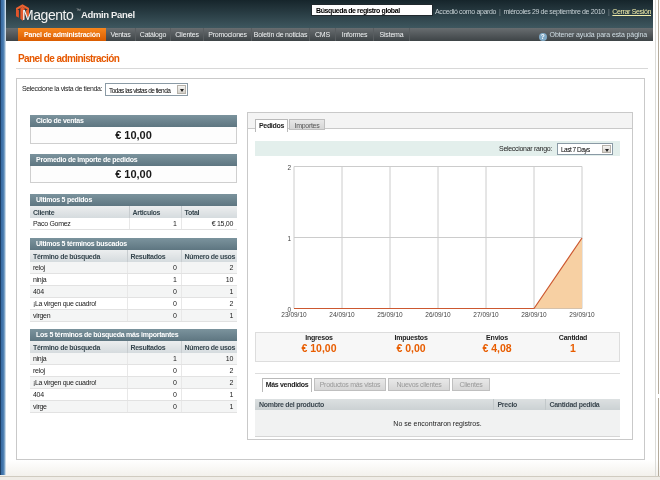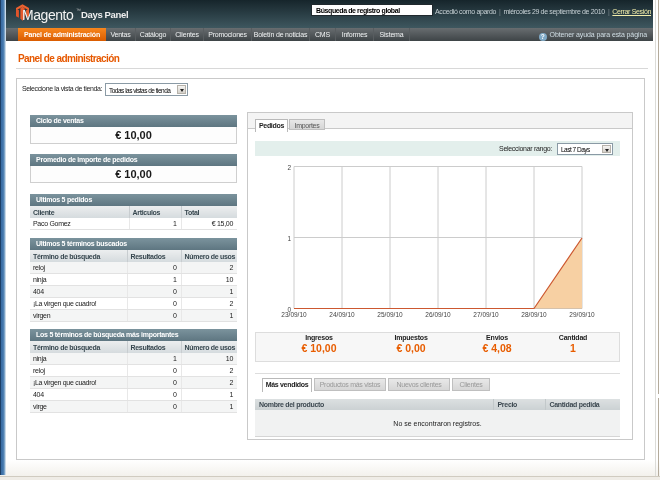--- a/index.html
+++ b/index.html
@@ -96,21 +96,21 @@
 
   <div class="abs" id="hdr">
     <svg class="abs" id="mglogo" width="13" height="17" viewBox="0 0 13 16.6">
       <polygon points="6.5,0 13,3.74 13,6.4 6.5,2.66 0,6.4 0,3.74" fill="#ea6230"></polygon>
       <polygon points="0,4.5 2.9,6.16 2.9,13.6 0,11.93" fill="#e0542a"></polygon>
       <polygon points="13,4.5 10.1,6.16 10.1,13.6 13,11.93" fill="#ea6230"></polygon>
       <polygon points="4.4,3.8 6.5,2.6 8.6,3.8 8.6,14.2 6.5,16.6 4.4,14.2" fill="#e65a2c"></polygon>
     </svg>
     <span class="abs" id="mgname">Magento</span>
     <span class="abs" id="mgtm">™</span>
-    <span class="abs" id="mgadmin">Days Panel</span>
+    <span class="abs" id="mgadmin">Admin Panel</span>
     <div class="abs" id="search">
       <span>Búsqueda de registro global</span>
     </div>
     <div class="abs" id="acct">Accedió como apardo<span class="sep">|</span>miércoles 29 de septiembre de 2010<span class="sep">|</span><a>Cerrar Sesión</a></div>
   </div>
 
   <div class="abs" id="nav">
     <div class="navtab" id="navactive" style="left:12px;width:88px;">Panel de administración</div>
     <div class="navtab" style="left:100px;width:30px;">Ventas</div>
     <div class="navtab" style="left:130px;width:35px;">Catálogo</div>

